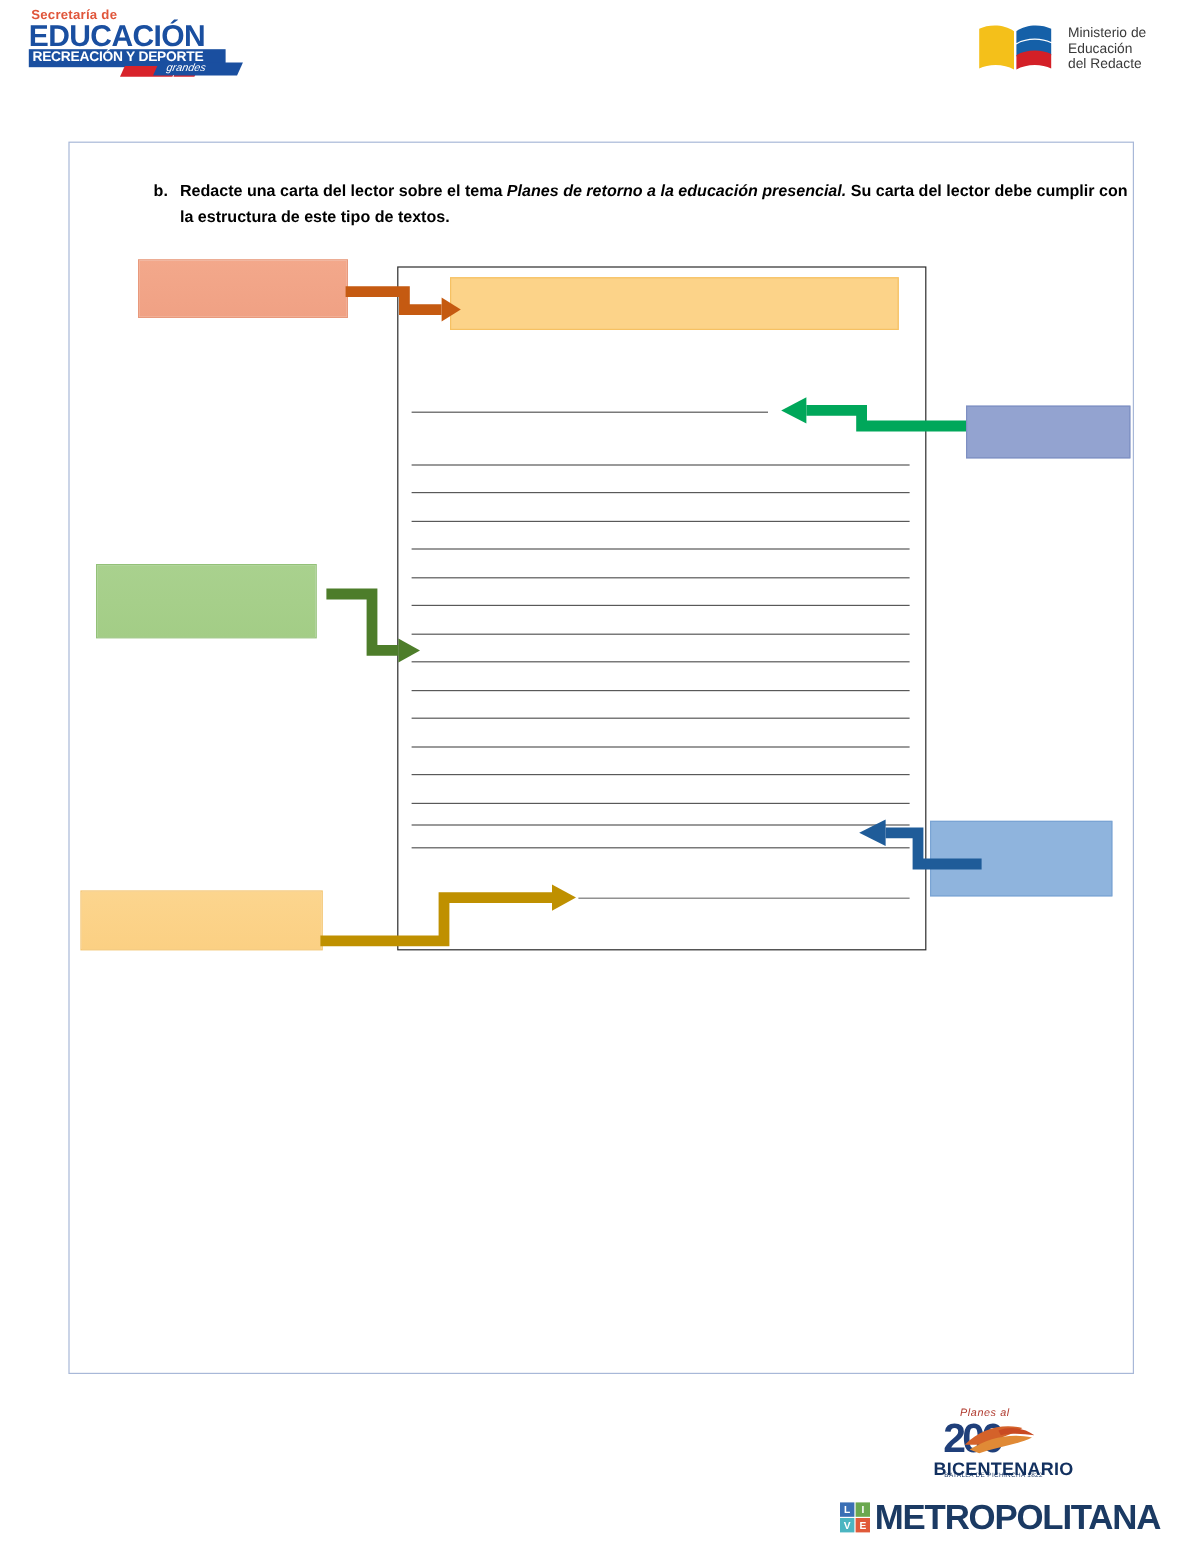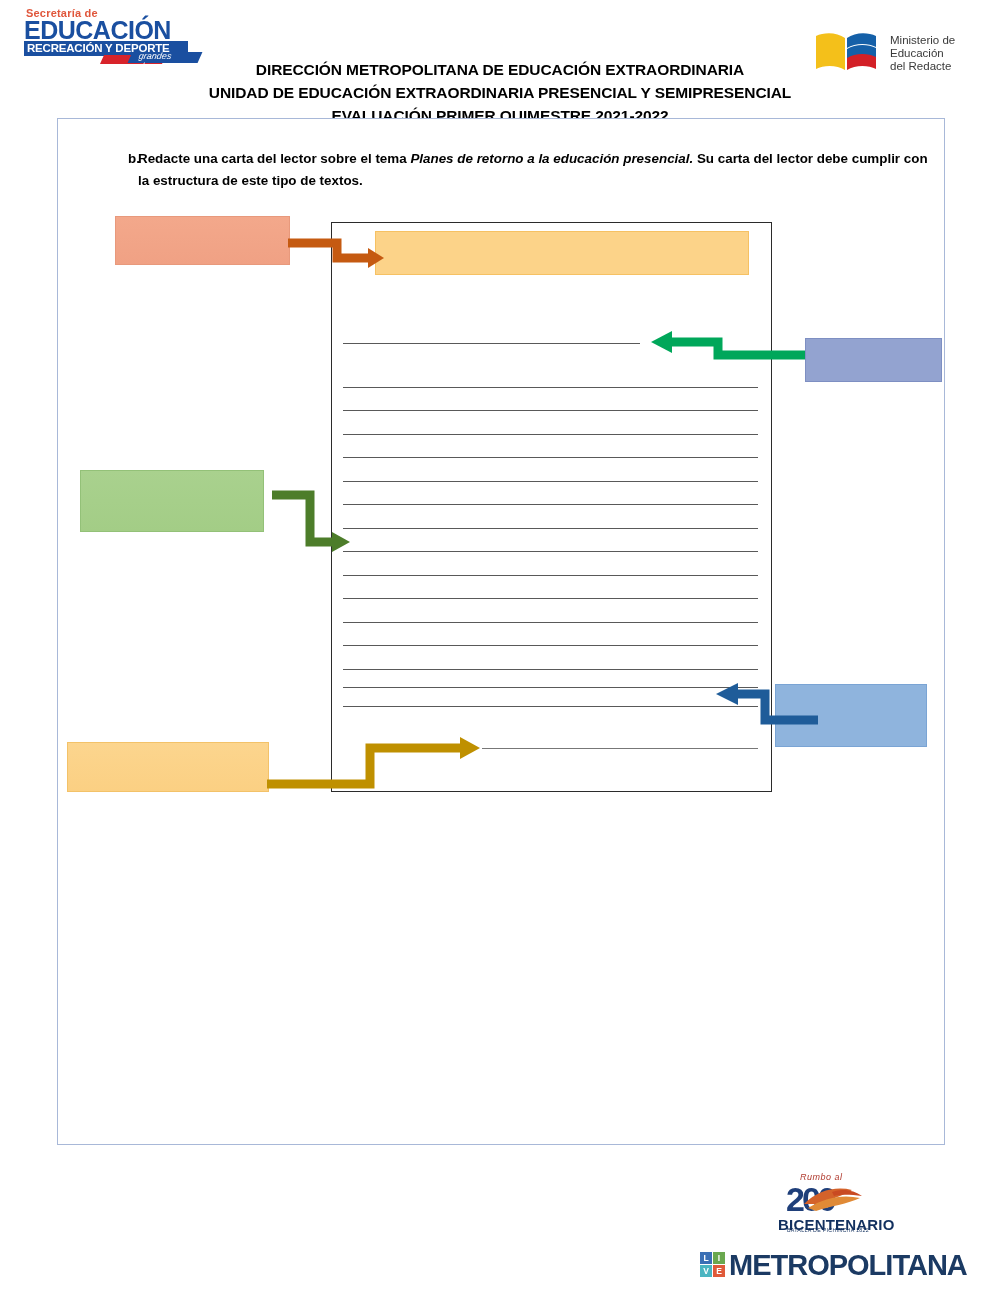--- a/index.html
+++ b/index.html
@@ -18,36 +18,36 @@
   .rec-band{position:absolute;left:14px;top:36px;width:164px;height:15px;background:#1a4fa0;}
   .rec-txt{position:absolute;left:17px;top:37px;font-size:11.5px;font-weight:bold;color:#fff;
            letter-spacing:-.2px;line-height:13px;text-align:center;}
   .swoosh-red{position:absolute;left:92px;top:50px;width:62px;height:9px;background:#d8232a;
               transform:skewX(-24deg);}
   .swoosh-blue{position:absolute;left:120px;top:47px;width:70px;height:11px;background:#1a4fa0;
                transform:skewX(-24deg);}
   .swoosh-sig{position:absolute;left:128px;top:46px;font-size:9px;color:#fff;font-style:italic;
               transform:skewX(-10deg);}
 
-  .hdr-right-logo{position:absolute;left:812px;top:28px;width:180px;height:48px;}
+  .hdr-right-logo{position:absolute;left:812px;top:16px;width:180px;height:48px;}
   .me-book{position:absolute;left:0;top:3px;width:68px;height:42px;}
   .me-txt{position:absolute;left:78px;top:6px;font-size:11.5px;line-height:13px;color:#3a3a3a;}
 
   .title-block{position:absolute;left:0;top:58px;width:1000px;text-align:center;}
   .title-line{font-size:15.5px;font-weight:bold;letter-spacing:-.1px;line-height:23px;}
 
   
   .sheet{position:absolute;left:57px;top:118px;width:886px;height:1025px;
          border:1px solid #a8b8d8;background:#fff;}
 
   
   .instr{position:absolute;left:128px;top:148px;width:812px;font-size:13.4px;
          font-weight:bold;line-height:22px;}
   .instr .bullet{position:absolute;left:0;top:0;}
-  .instr .body{display:block;margin-left:10px;}
+  .instr .body{display:block;margin-left:22px;}
   .instr i{font-style:italic;}
 
   
   .doc{position:absolute;left:331px;top:222px;width:439px;height:568px;
        border:1px solid #2b2b2b;background:#fff;}
 
   .doc-ybox{position:absolute;left:375px;top:231px;width:372px;height:42px;
             background:#fcd389;border:1px solid #f6c163;}
 
   .rule{position:absolute;height:0;border-top:1px solid #595959;}
@@ -113,25 +113,20 @@
       <path d="M35 18 C43 13,56 13,64 17 L64 27 C56 23,43 23,35 28 Z" fill="#1560a8"></path>
       <path d="M35 27 C43 22,56 22,64 26 L64 38 C56 34,43 34,35 39 Z" fill="#d32027"></path>
     </svg>
     <div class="me-txt">
       <div>Ministerio de</div>
       <div>Educación</div>
       <div>del Redacte</div>
     </div>
   </div>
 
-  <div class="title-block">
-    <div class="title-line">DIRECCIÓN METROPOLITANA DE EDUCACIÓN EXTRAORDINARIA</div>
-    <div class="title-line">UNIDAD DE EDUCACIÓN EXTRAORDINARIA PRESENCIAL Y SEMIPRESENCIAL</div>
-    <div class="title-line">EVALUACIÓN PRIMER QUIMESTRE 2021-2022</div>
-  </div>
 
   <div class="sheet"></div>
 
   <div class="instr">
     <span class="bullet">b.</span>
     <span class="body"><span>Redacte una carta del lector sobre el tema </span><i>Planes de retorno a la educación presencial.</i><span> Su carta del lector debe cumplir con la estructura de este tipo de textos.</span></span>
   </div>
 
   <div class="doc"></div>
   <div class="doc-ybox"></div>
@@ -184,21 +179,21 @@
       <path d="M672 331 L651 342 L672 353 Z" fill="#00a75a"></path>
     </g>
 
     <g>
       <path d="M818 720 L765 720 L765 694 L738 694" stroke="#1f5c99" stroke-width="9" fill="none"></path>
       <path d="M738 683 L716 694 L738 705 Z" fill="#1f5c99"></path>
     </g>
   </svg>
 
   <div class="bicent">
-    <div class="bic-arc">Rumbo al</div>
+    <div class="bic-arc">Planes al</div>
     <div class="bic-200">200</div>
     <svg class="bic-bird" viewBox="0 0 64 30">
       <path d="M2 20 C16 6,34 2,50 6 C42 12,30 13,22 20 Z" fill="#d4622a"></path>
       <path d="M6 24 C22 14,40 10,58 14 C46 20,28 22,14 27 Z" fill="#e08a36"></path>
       <path d="M30 8 C40 4,52 6,60 12 C50 11,40 10,32 12 Z" fill="#c94a22"></path>
     </svg>
     <div class="bic-name">BICENTENARIO</div>
     <div class="bic-sub">BATALLA DE PICHINCHA 1822</div>
   </div>
 

